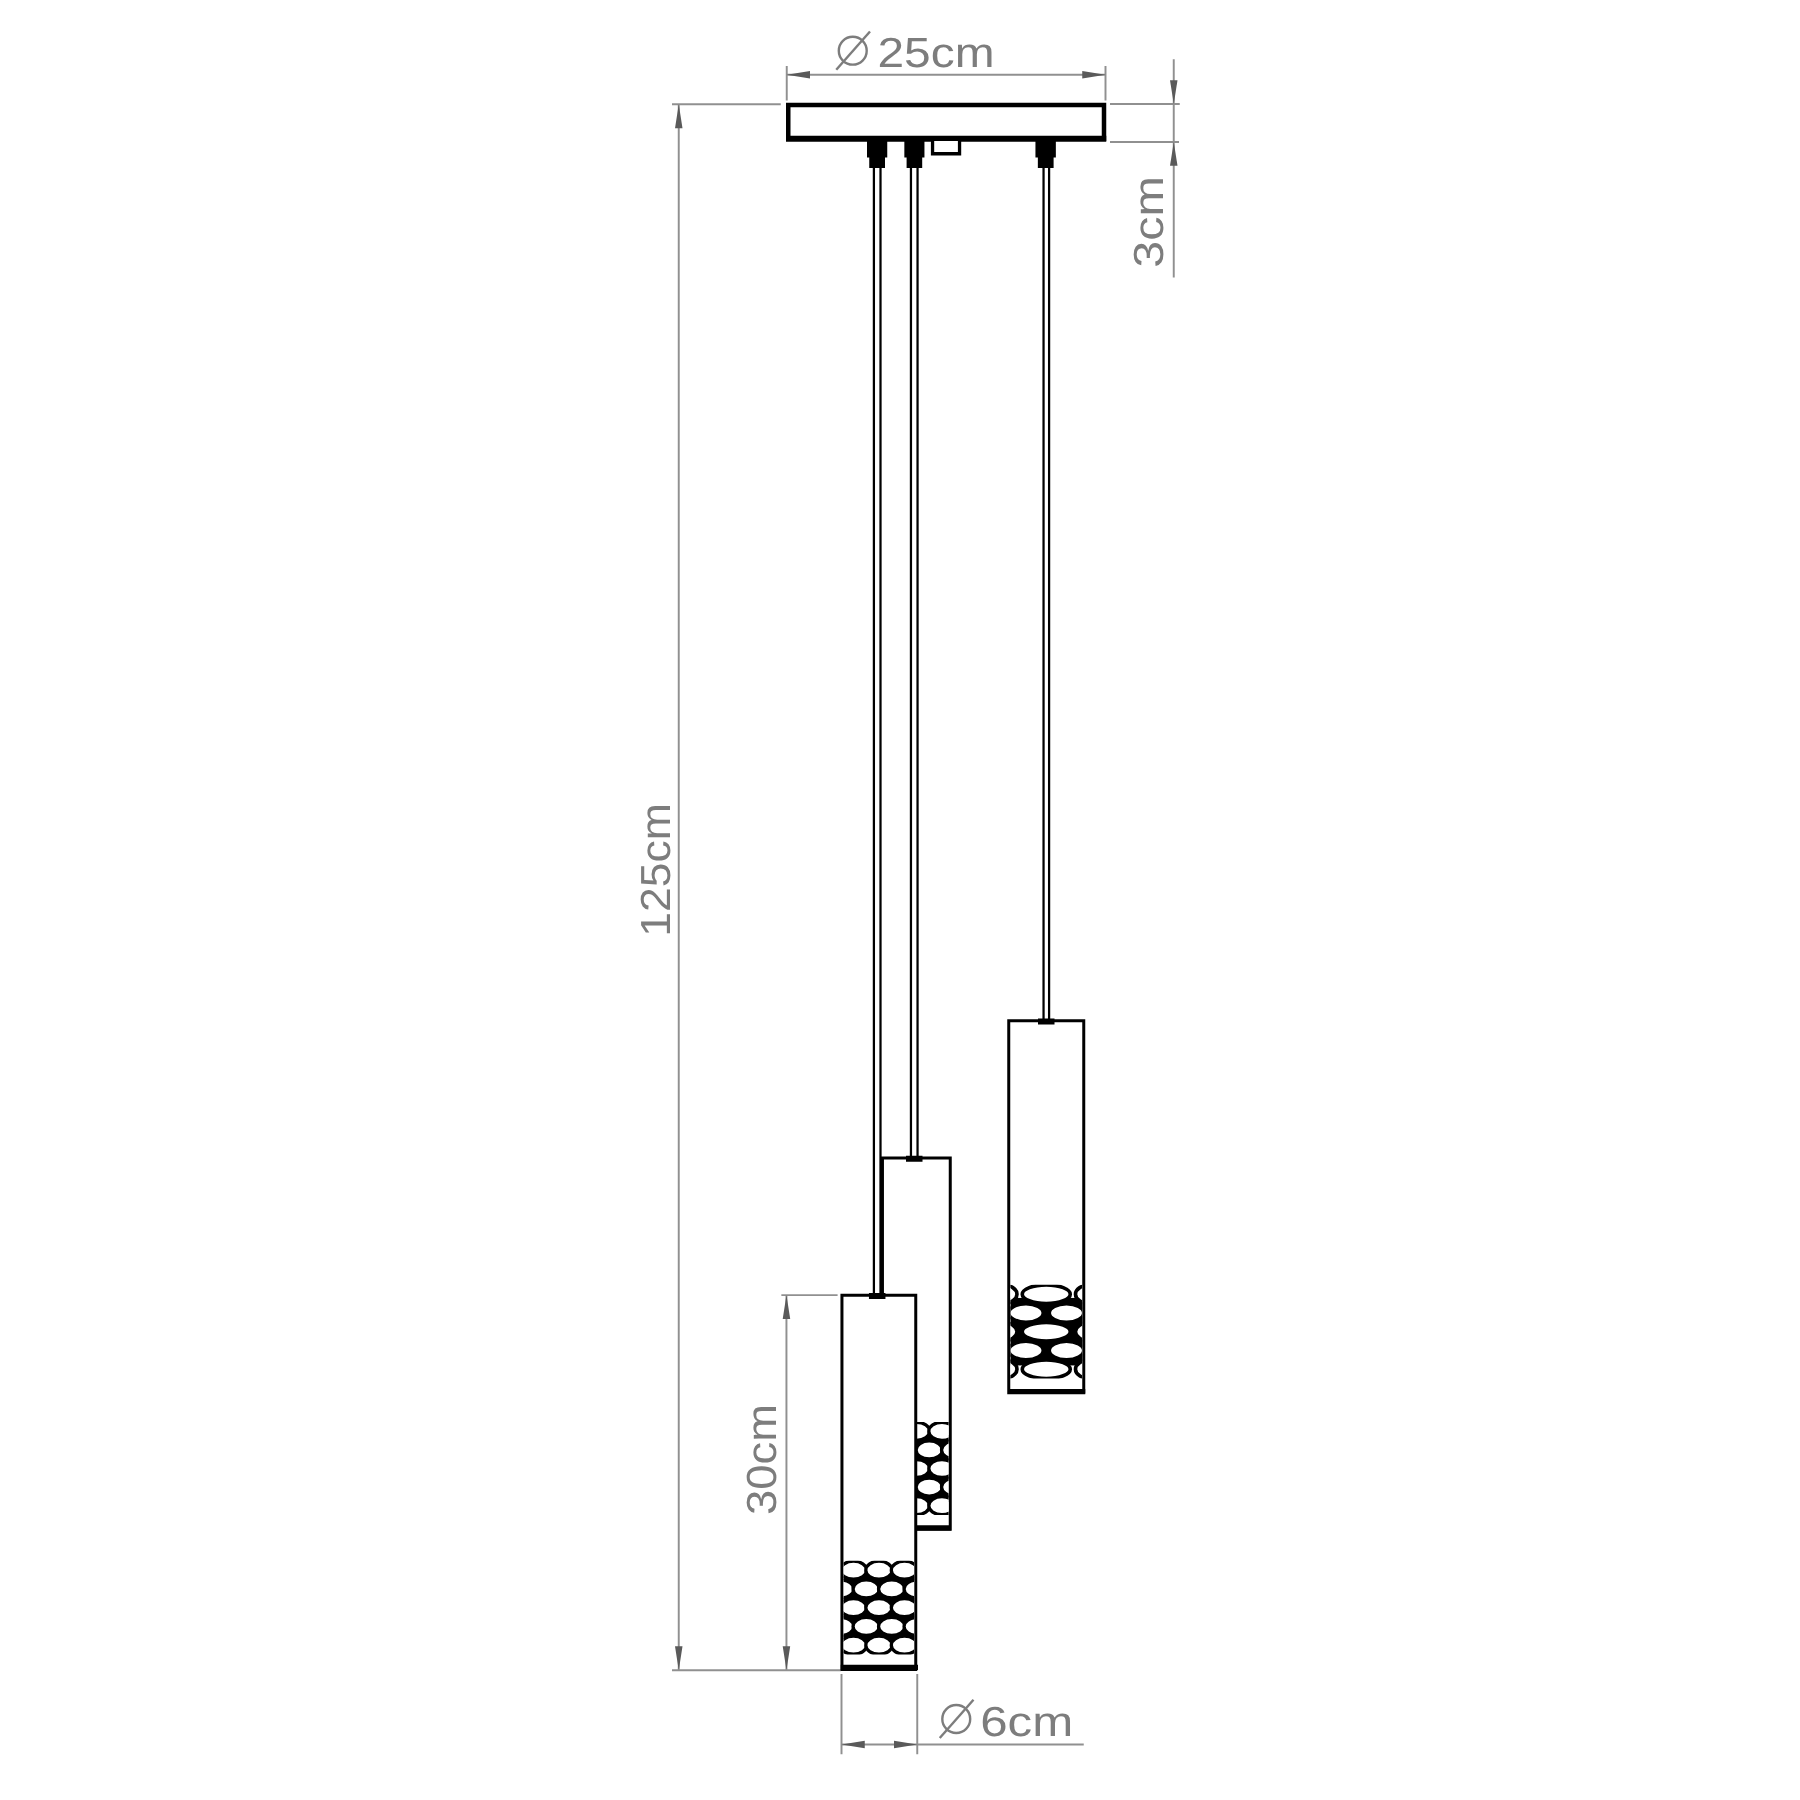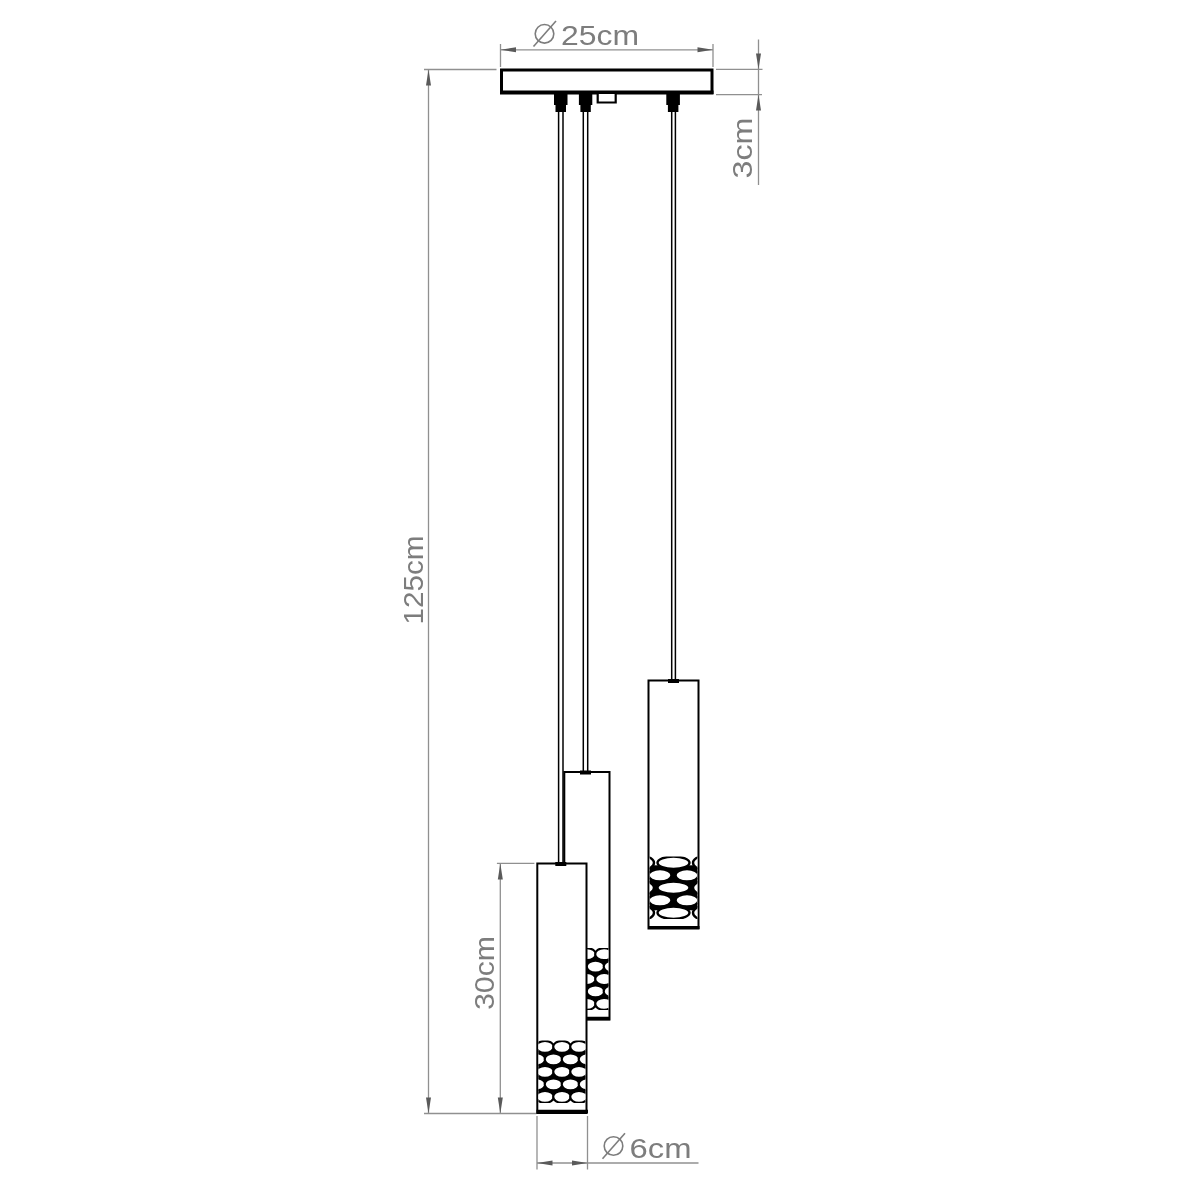--- a/index.html
+++ b/index.html
@@ -1,16 +1,16 @@
 <!DOCTYPE html>
 <html><head>
 <meta charset="utf-8">
 <style>
   html,body{margin:0;padding:0;background:#ffffff;}
-  #stage{position:relative;width:984px;height:1200px;background:#ffffff;overflow:hidden;}
+  #stage{position:relative;width:984px;height:1200px;background:#ffffff;overflow:hidden;margin-left:24px;}
   svg{display:block;}
   text{font-family:"Liberation Sans",sans-serif;}
 </style>
 </head>
 <body>
 <div id="stage">
 <svg width="1200" height="1200" viewBox="0 0 1200 1200">
 
   <rect x="0" y="0" width="1200" height="1200" fill="#ffffff"></rect>
 

